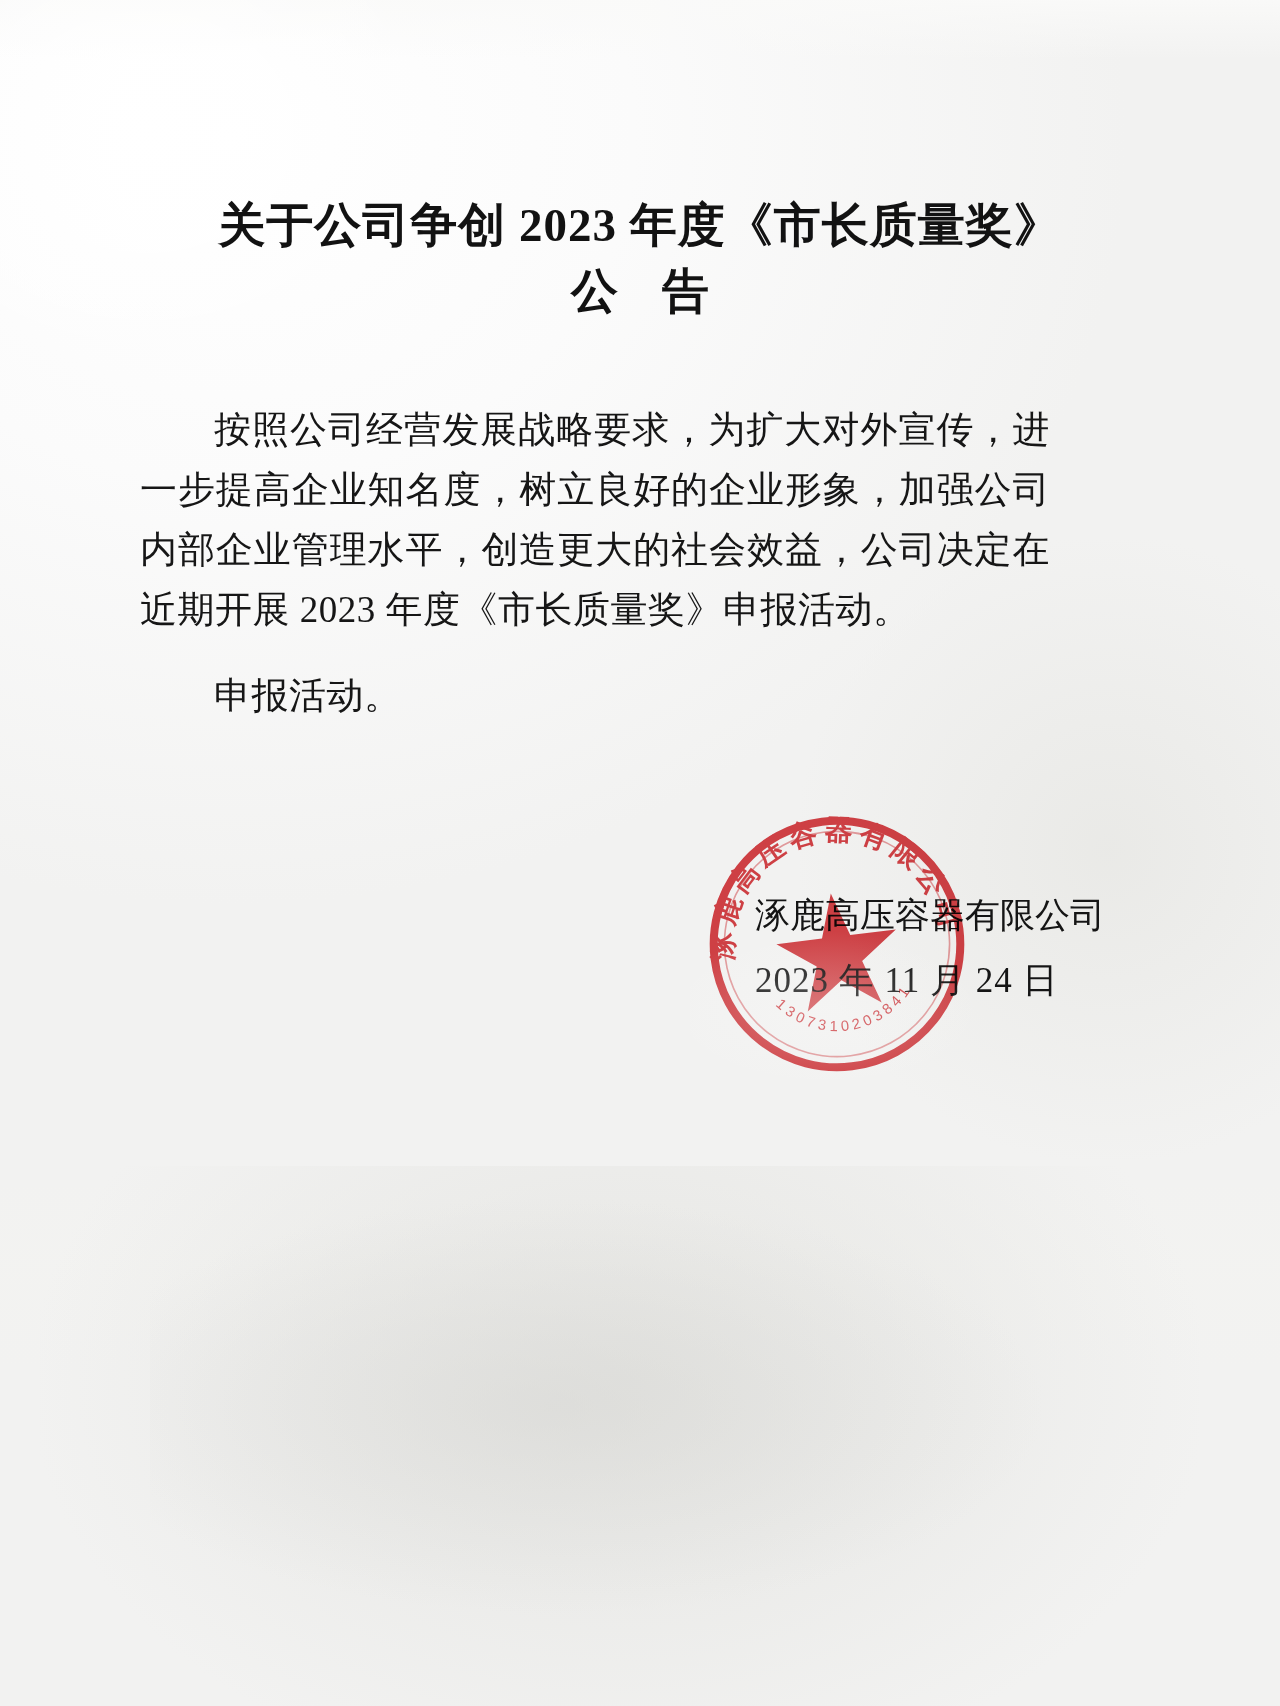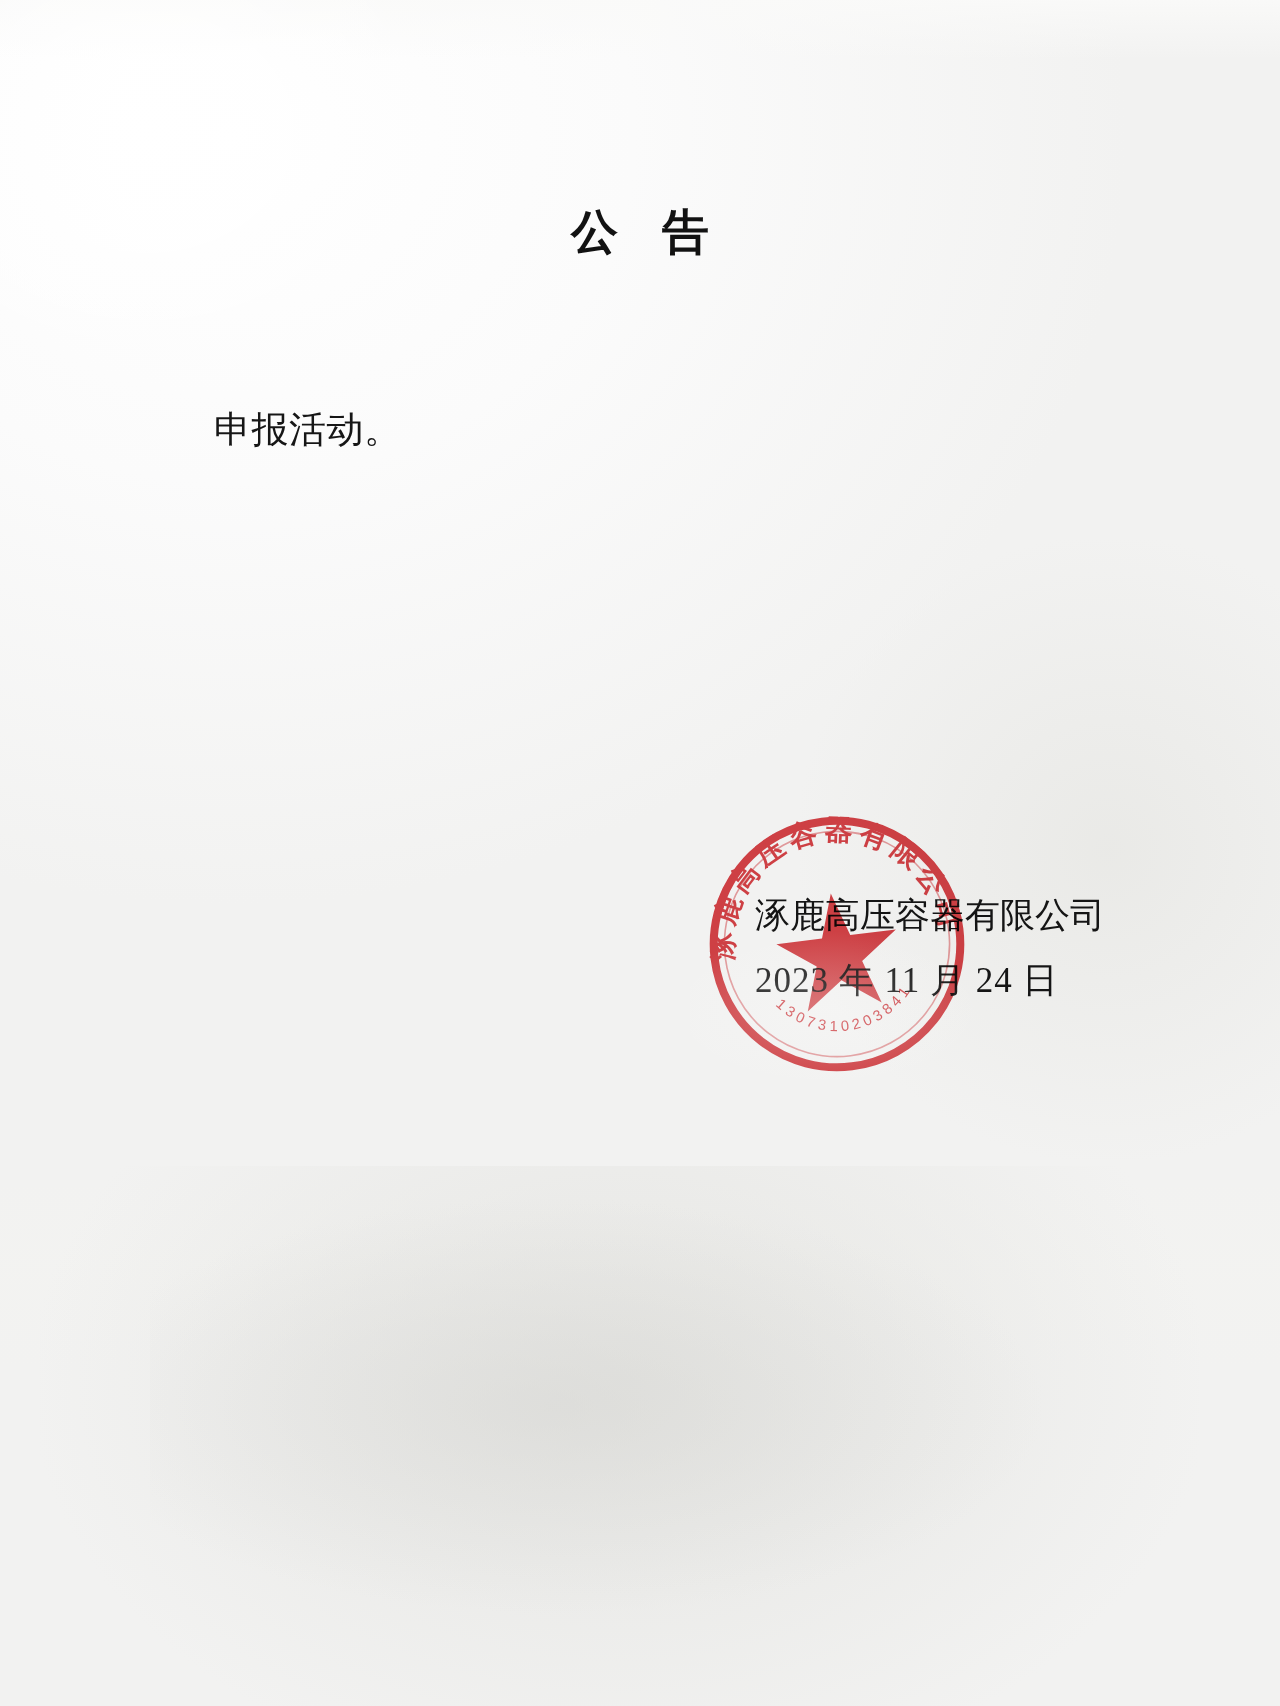--- a/index.html
+++ b/index.html
@@ -151,24 +151,26 @@
   <div class="shade shade-topedge"></div>
   <div class="shade shade-left-top"></div>
   <div class="shade shade-right-mid"></div>
   <div class="shade shade-crease"></div>
   <div class="shade shade-bottom"></div>
   <div class="shade shade-bottom-dark"></div>
 
   <div class="doc">
 
     <div class="title-wrap">
+      <div class="title-line1">关于公司争创 2023 年度《市长质量奖》</div>
       <div class="title-line2">公告</div>
     </div>
 
     <div class="body-wrap">
+      <p class="para">按照公司经营发展战略要求，为扩大对外宣传，进一步提高企业知名度，树立良好的企业形象，加强公司内部企业管理水平，创造更大的社会效益，公司决定在近期开展 2023 年度《市长质量奖》申报活动。</p>
       <p class="para">申报活动。</p>
     </div>
 
     <div class="sign-wrap">
       <div class="sign-company">涿鹿高压容器有限公司</div>
       <div class="sign-date">2023 年 11 月 24 日</div>
     </div>
 
     <div class="seal">
       <svg viewBox="0 0 200 200" xmlns="http://www.w3.org/2000/svg" aria-hidden="true">

